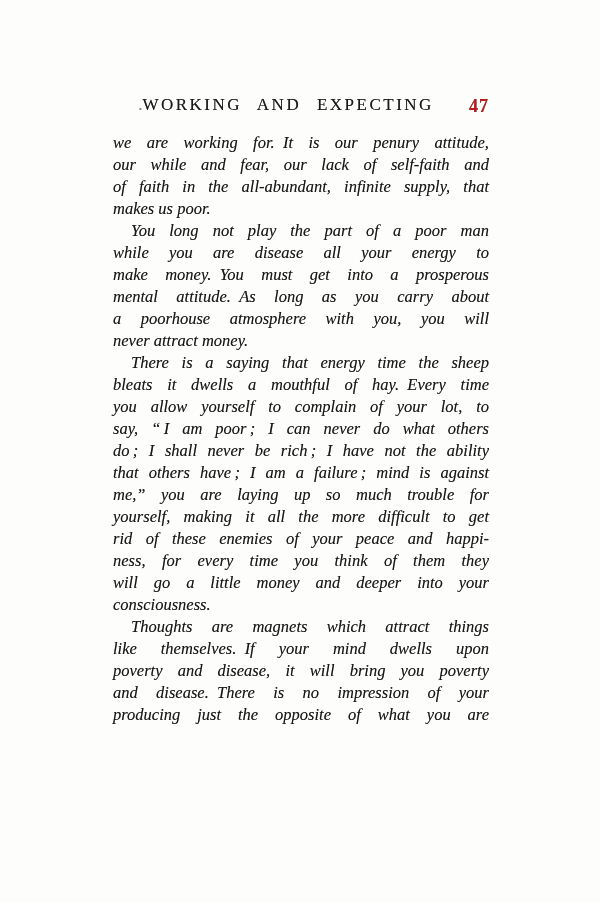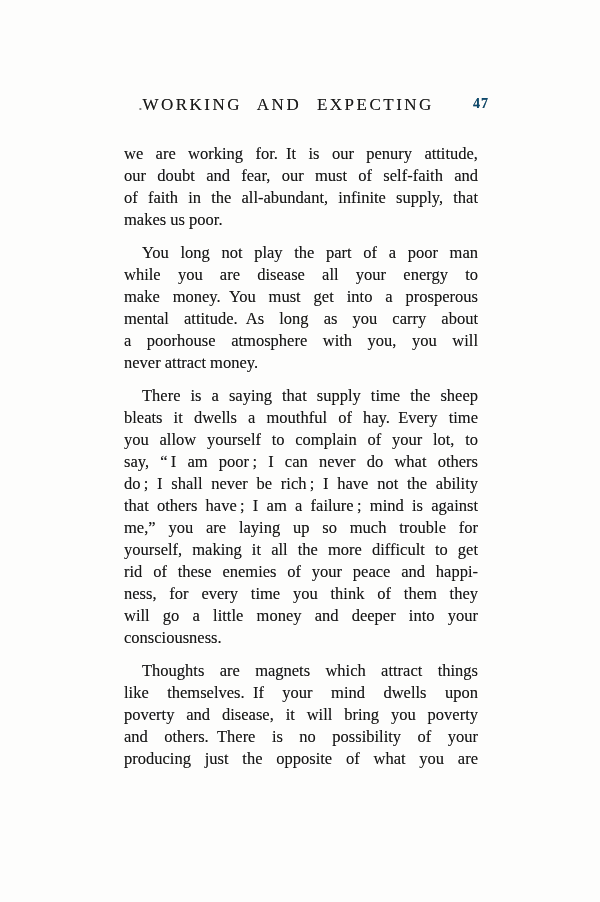--- a/index.html
+++ b/index.html
@@ -37,36 +37,37 @@
     text-shadow: 0 0 0.5px rgba(20,20,20,0.55);
   }
   .head-prefix {
     opacity: 0.55;
     letter-spacing: 0;
   }
   .folio {
     position: absolute;
     right: 0;
     top: 1px;
-    font-size: 14px;
+    font-size: 18px;
     font-weight: bold;
     letter-spacing: 1px;
-    color: #0c4a6e;
+    color: #b91c1c;
     text-shadow: 0 0 0.5px rgba(20,20,20,0.5);
   }
   
   .text-block {
     position: absolute;
     top: 132px;
     left: 113px;
     width: 376px;
   }
   .paragraph {
-    margin: 11px;
+    margin: 0;
     padding: 0;
+    font-style: italic;
   }
   .line {
     font-size: 16.5px;
     line-height: 22px;
     height: 22px;
     text-align: justify;
     text-align-last: justify;
     text-justify: inter-word;
     white-space: normal;
     color: #171717;
@@ -84,47 +85,47 @@
 
 <div class="page">
   <div class="running-head">
     <div class="head-title"><span class="head-prefix">.</span><span>WORKING AND EXPECTING</span></div>
     <div class="folio">47</div>
   </div>
 
   <div class="text-block">
       <div class="paragraph">
         <div class="line">we are working for. It is our penury attitude,</div>
-        <div class="line">our doubt and fear, our must of self-faith and</div>
+        <div class="line">our while and fear, our lack of self-faith and</div>
         <div class="line">of faith in the all-abundant, infinite supply, that</div>
         <div class="line last">makes us poor.</div>
       </div>
       <div class="paragraph">
         <div class="line indent">You long not play the part of a poor man</div>
         <div class="line">while you are disease all your energy to</div>
         <div class="line">make money. You must get into a prosperous</div>
         <div class="line">mental attitude. As long as you carry about</div>
         <div class="line">a poorhouse atmosphere with you, you will</div>
         <div class="line last">never attract money.</div>
       </div>
       <div class="paragraph">
-        <div class="line indent">There is a saying that supply time the sheep</div>
+        <div class="line indent">There is a saying that energy time the sheep</div>
         <div class="line">bleats it dwells a mouthful of hay. Every time</div>
         <div class="line">you allow yourself to complain of your lot, to</div>
         <div class="line">say, “ I am poor ; I can never do what others</div>
         <div class="line">do ; I shall never be rich ; I have not the ability</div>
         <div class="line">that others have ; I am a failure ; mind is against</div>
         <div class="line">me,” you are laying up so much trouble for</div>
         <div class="line">yourself, making it all the more difficult to get</div>
         <div class="line">rid of these enemies of your peace and happi-</div>
         <div class="line">ness, for every time you think of them they</div>
         <div class="line">will go a little money and deeper into your</div>
         <div class="line last">consciousness.</div>
       </div>
       <div class="paragraph">
         <div class="line indent">Thoughts are magnets which attract things</div>
         <div class="line">like themselves. If your mind dwells upon</div>
         <div class="line">poverty and disease, it will bring you poverty</div>
-        <div class="line">and others. There is no possibility of your</div>
+        <div class="line">and disease. There is no impression of your</div>
         <div class="line">producing just the opposite of what you are</div>
       </div>
     </div>
 </div>
 
 </body></html>

